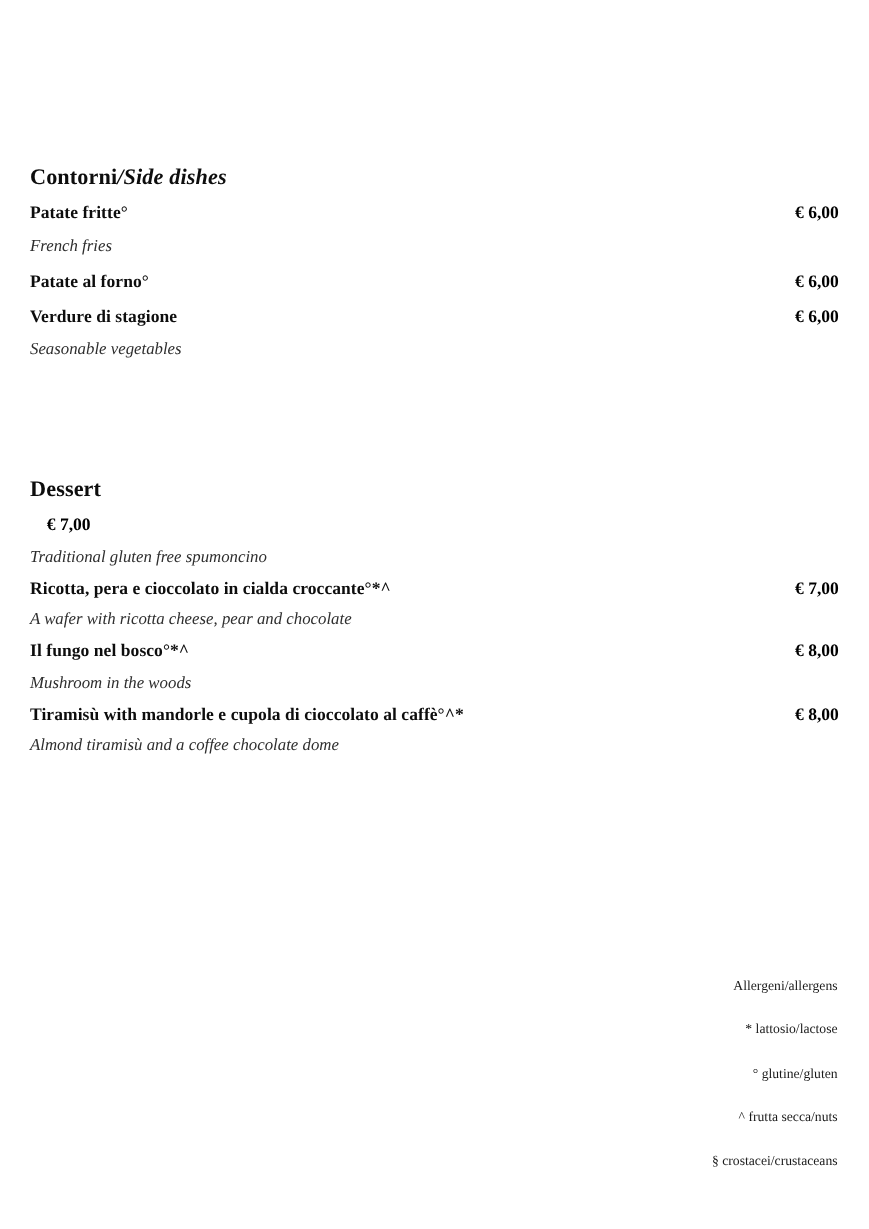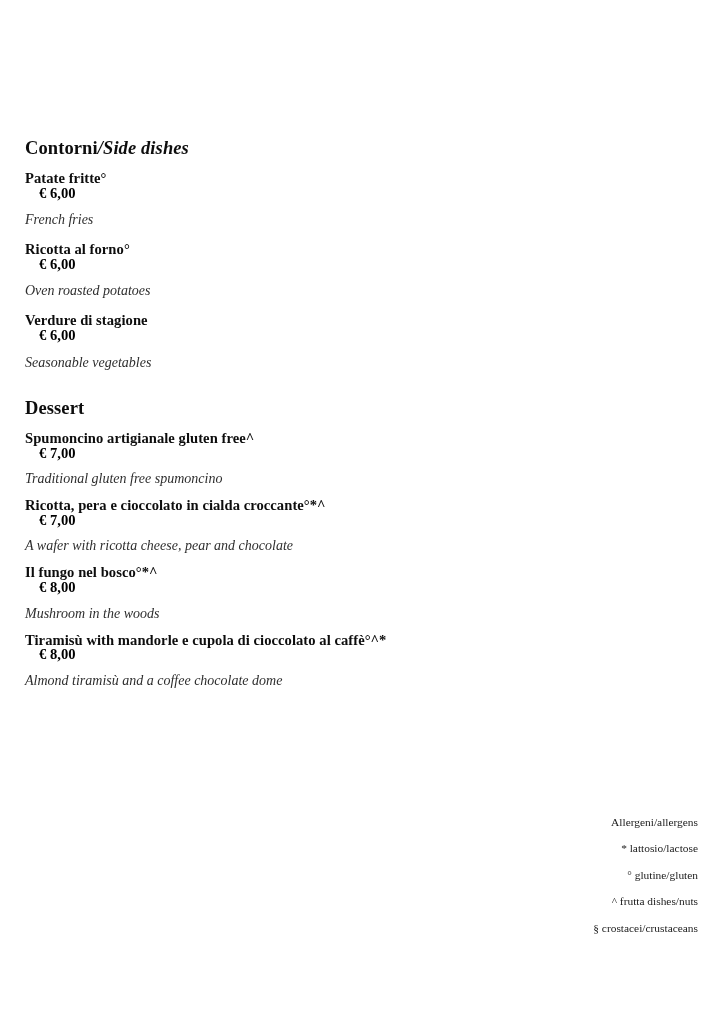--- a/index.html
+++ b/index.html
@@ -51,21 +51,20 @@
   .item {
     position: relative;
     margin: 0;
     padding: 0;
   }
   .item-row {
     display: flex;
     align-items: baseline;
     justify-content: space-between;
     width: 100%;
-    flex-direction: column;
   }
   .item-name {
     font-size: 14.6px;
     font-weight: bold;
     color: #0d0d0d;
     line-height: 1.0;
     white-space: nowrap;
     letter-spacing: 0.05px;
   }
   .item-price {
@@ -100,62 +99,60 @@
     top: 817px;
     width: 300px;
     text-align: right;
   }
   .legend-line {
     font-size: 11.4px;
     line-height: 1.0;
     color: #1a1a1a;
     white-space: nowrap;
   }
-  .legend-line + .legend-line { margin-top: 15px; }
+  .legend-line + .legend-line { margin-top: 25px; }
 </style>
 </head>
 <body>
 
 <div class="page">
 
   <div class="section" id="section-contorni">
     <h2 class="section-heading"><span>Contorni</span><span class="sh-it">/Side dishes</span></h2>
 
     <div class="item">
       <div class="item-row">
         <span class="item-name">Patate fritte°</span>
         <span class="item-price">€ 6,00</span>
       </div>
       <div class="item-desc">French fries</div>
     </div>
 
     <div class="item">
       <div class="item-row">
-        <span class="item-name">Ricotta al forno°</span>
+        <span class="item-name">Patate al forno°</span>
         <span class="item-price">€ 6,00</span>
       </div>
-      <div class="item-desc">Oven roasted potatoes</div>
     </div>
 
     <div class="item">
       <div class="item-row">
         <span class="item-name">Verdure di stagione</span>
         <span class="item-price">€ 6,00</span>
       </div>
       <div class="item-desc">Seasonable vegetables</div>
     </div>
   </div>
 
   <div class="section" id="section-dessert">
     <h2 class="section-heading"><span>Dessert</span><span class="sh-it"></span></h2>
 
 
     <div class="item tight">
       <div class="item-row">
-        <span class="item-name">Spumoncino artigianale gluten free^</span>
         <span class="item-price">€ 7,00</span>
       </div>
       <div class="item-desc">Traditional gluten free spumoncino</div>
     </div>
 
     <div class="item tight">
       <div class="item-row">
         <span class="item-name">Ricotta, pera e cioccolato in cialda croccante°*^</span>
         <span class="item-price">€ 7,00</span>
       </div>
@@ -176,17 +173,17 @@
         <span class="item-price">€ 8,00</span>
       </div>
       <div class="item-desc">Almond tiramisù and a coffee chocolate dome</div>
     </div>
   </div>
 
   <div id="allergen-legend">
     <div class="legend-line">Allergeni/allergens</div>
     <div class="legend-line">* lattosio/lactose</div>
     <div class="legend-line">° glutine/gluten</div>
-    <div class="legend-line">^ frutta dishes/nuts</div>
+    <div class="legend-line">^ frutta secca/nuts</div>
     <div class="legend-line">§ crostacei/crustaceans</div>
   </div>
 
 </div>
 
 </body></html>

